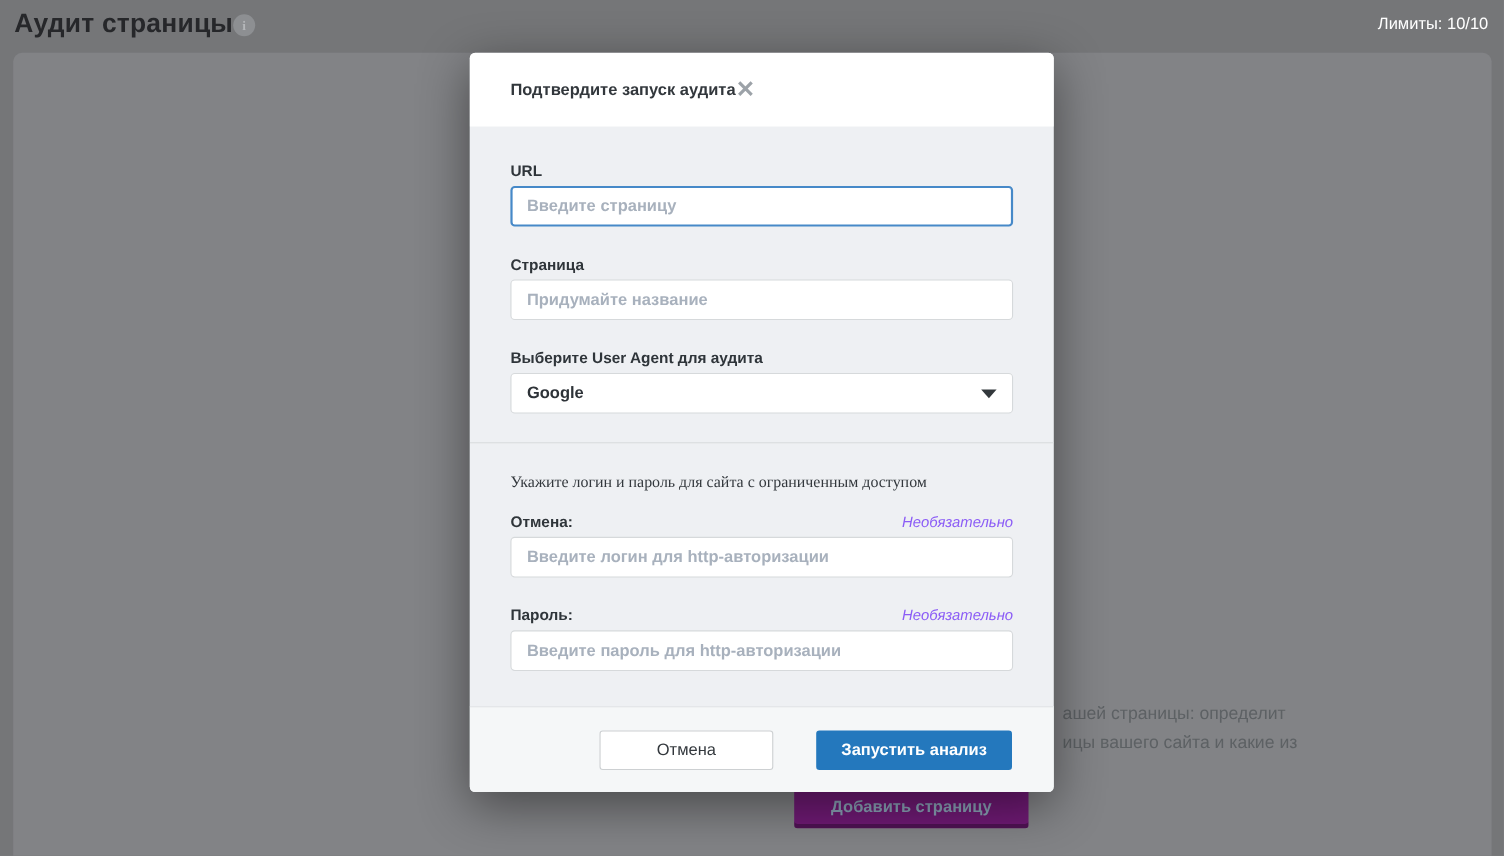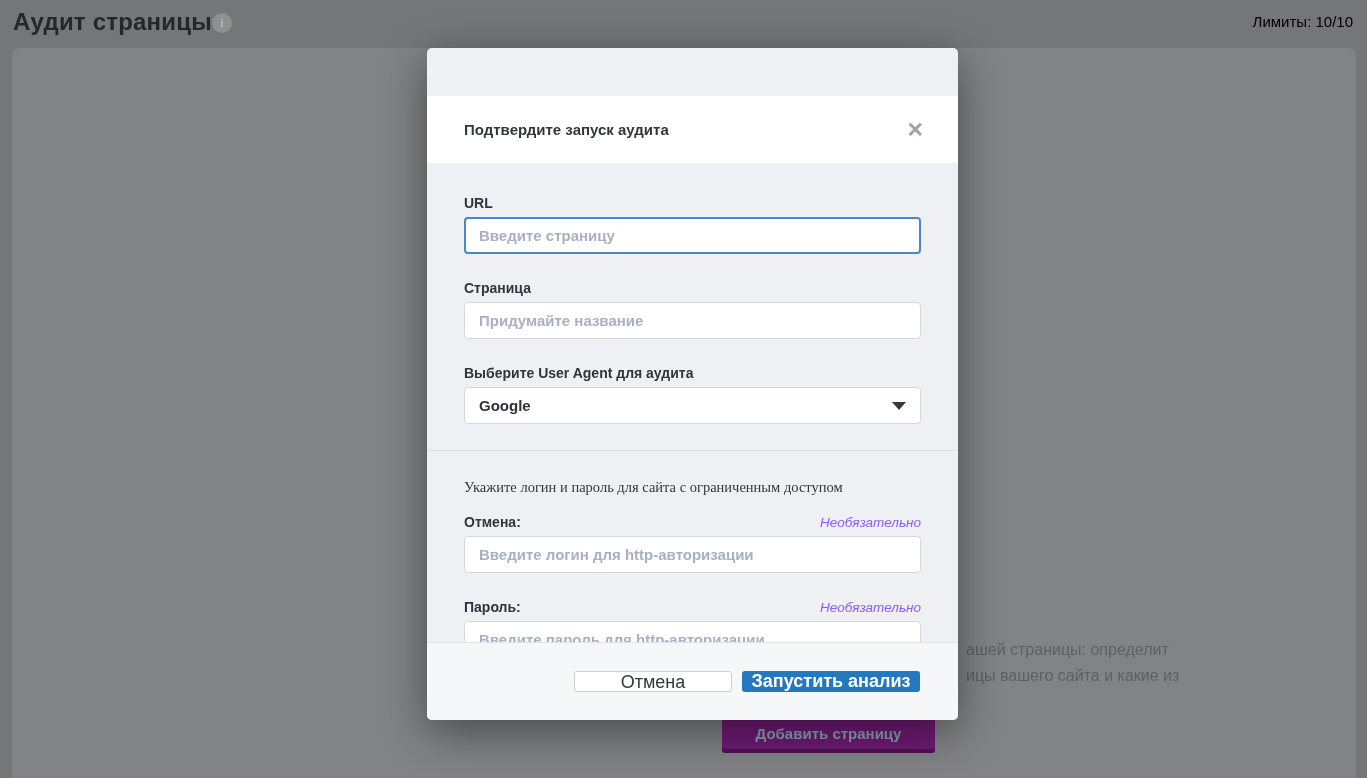--- a/index.html
+++ b/index.html
@@ -20,21 +20,21 @@
   }
   .info-icon {
     position: absolute; left: 212px; top: 13px;
     width: 20px; height: 20px; border-radius: 50%;
     background: #8d8f92; color: #b5b7ba;
     font-size: 12px; font-weight: 700; font-family: "Liberation Serif", serif;
     display: flex; align-items: center; justify-content: center;
   }
   .limits {
     position: absolute; right: 14px; top: 13px;
-    font-size: 15px; color: #000000;
+    font-size: 15px; color: #ffffff;
   }
   .content-panel {
     position: absolute; left: 12px; top: 48px; width: 1344px; height: 760px;
     background: #828386; border-radius: 8px 8px 0 0;
   }
   .bg-description {
     position: absolute; left: 954px; top: 589px;
     font-size: 16px; line-height: 26px; color: #5d6164;
     white-space: nowrap;
   }
@@ -54,23 +54,22 @@
     width: 531px; height: 672px;
     background: #eef0f3;
     border-radius: 5px;
     box-shadow: 0 12px 45px rgba(0,0,0,0.45);
     display: flex; flex-direction: column;
     overflow: hidden;
   }
   .modal-header {
     flex: 0 0 67px;
     background: #ffffff;
-    display: flex; align-items: center; justify-content: space-between;
+    display: flex; align-items: center; justify-content: flex-start;
     padding: 0 34px 0 37px;
-    margin-top: 48px;
   }
   .modal-title { font-size: 15px; font-weight: 700; color: #32373c; }
   .modal-close {
     font-size: 21px; font-weight: 700; color: #9ca2a8;
     line-height: 1; cursor: pointer; user-select: none;
   }
   .modal-body {
     flex: 1 1 auto; overflow: hidden;
     padding: 32px 37px 0 37px;
   }
@@ -111,21 +110,21 @@
     margin-bottom: 6px;
   }
   .label-row .field-label { margin-bottom: 0; }
   .optional-hint { font-size: 13.5px; font-style: italic; color: #8b5cf6; }
   .modal-footer {
     flex: 0 0 78px;
     background: #f5f7f8; border-top: 1px solid #e0e3e5;
     display: flex; align-items: center; justify-content: flex-end;
     gap: 10px; padding: 0 38px;
   }
-  .btn { height: 21px; border-radius: 3px; font-family: inherit; font-size: 18px; cursor: pointer; }
+  .btn { height: 36px; border-radius: 3px; font-family: inherit; font-size: 15px; cursor: pointer; margin-left: 29px; }
   .btn-cancel {
     width: 158px; background: #ffffff; border: 1px solid #cdd0d2;
     color: #33383d; font-weight: 400;
   }
   .btn-submit {
     width: 178px; background: #2478bd; border: none;
     color: #ffffff; font-weight: 700;
   }
 </style>
 </head>

